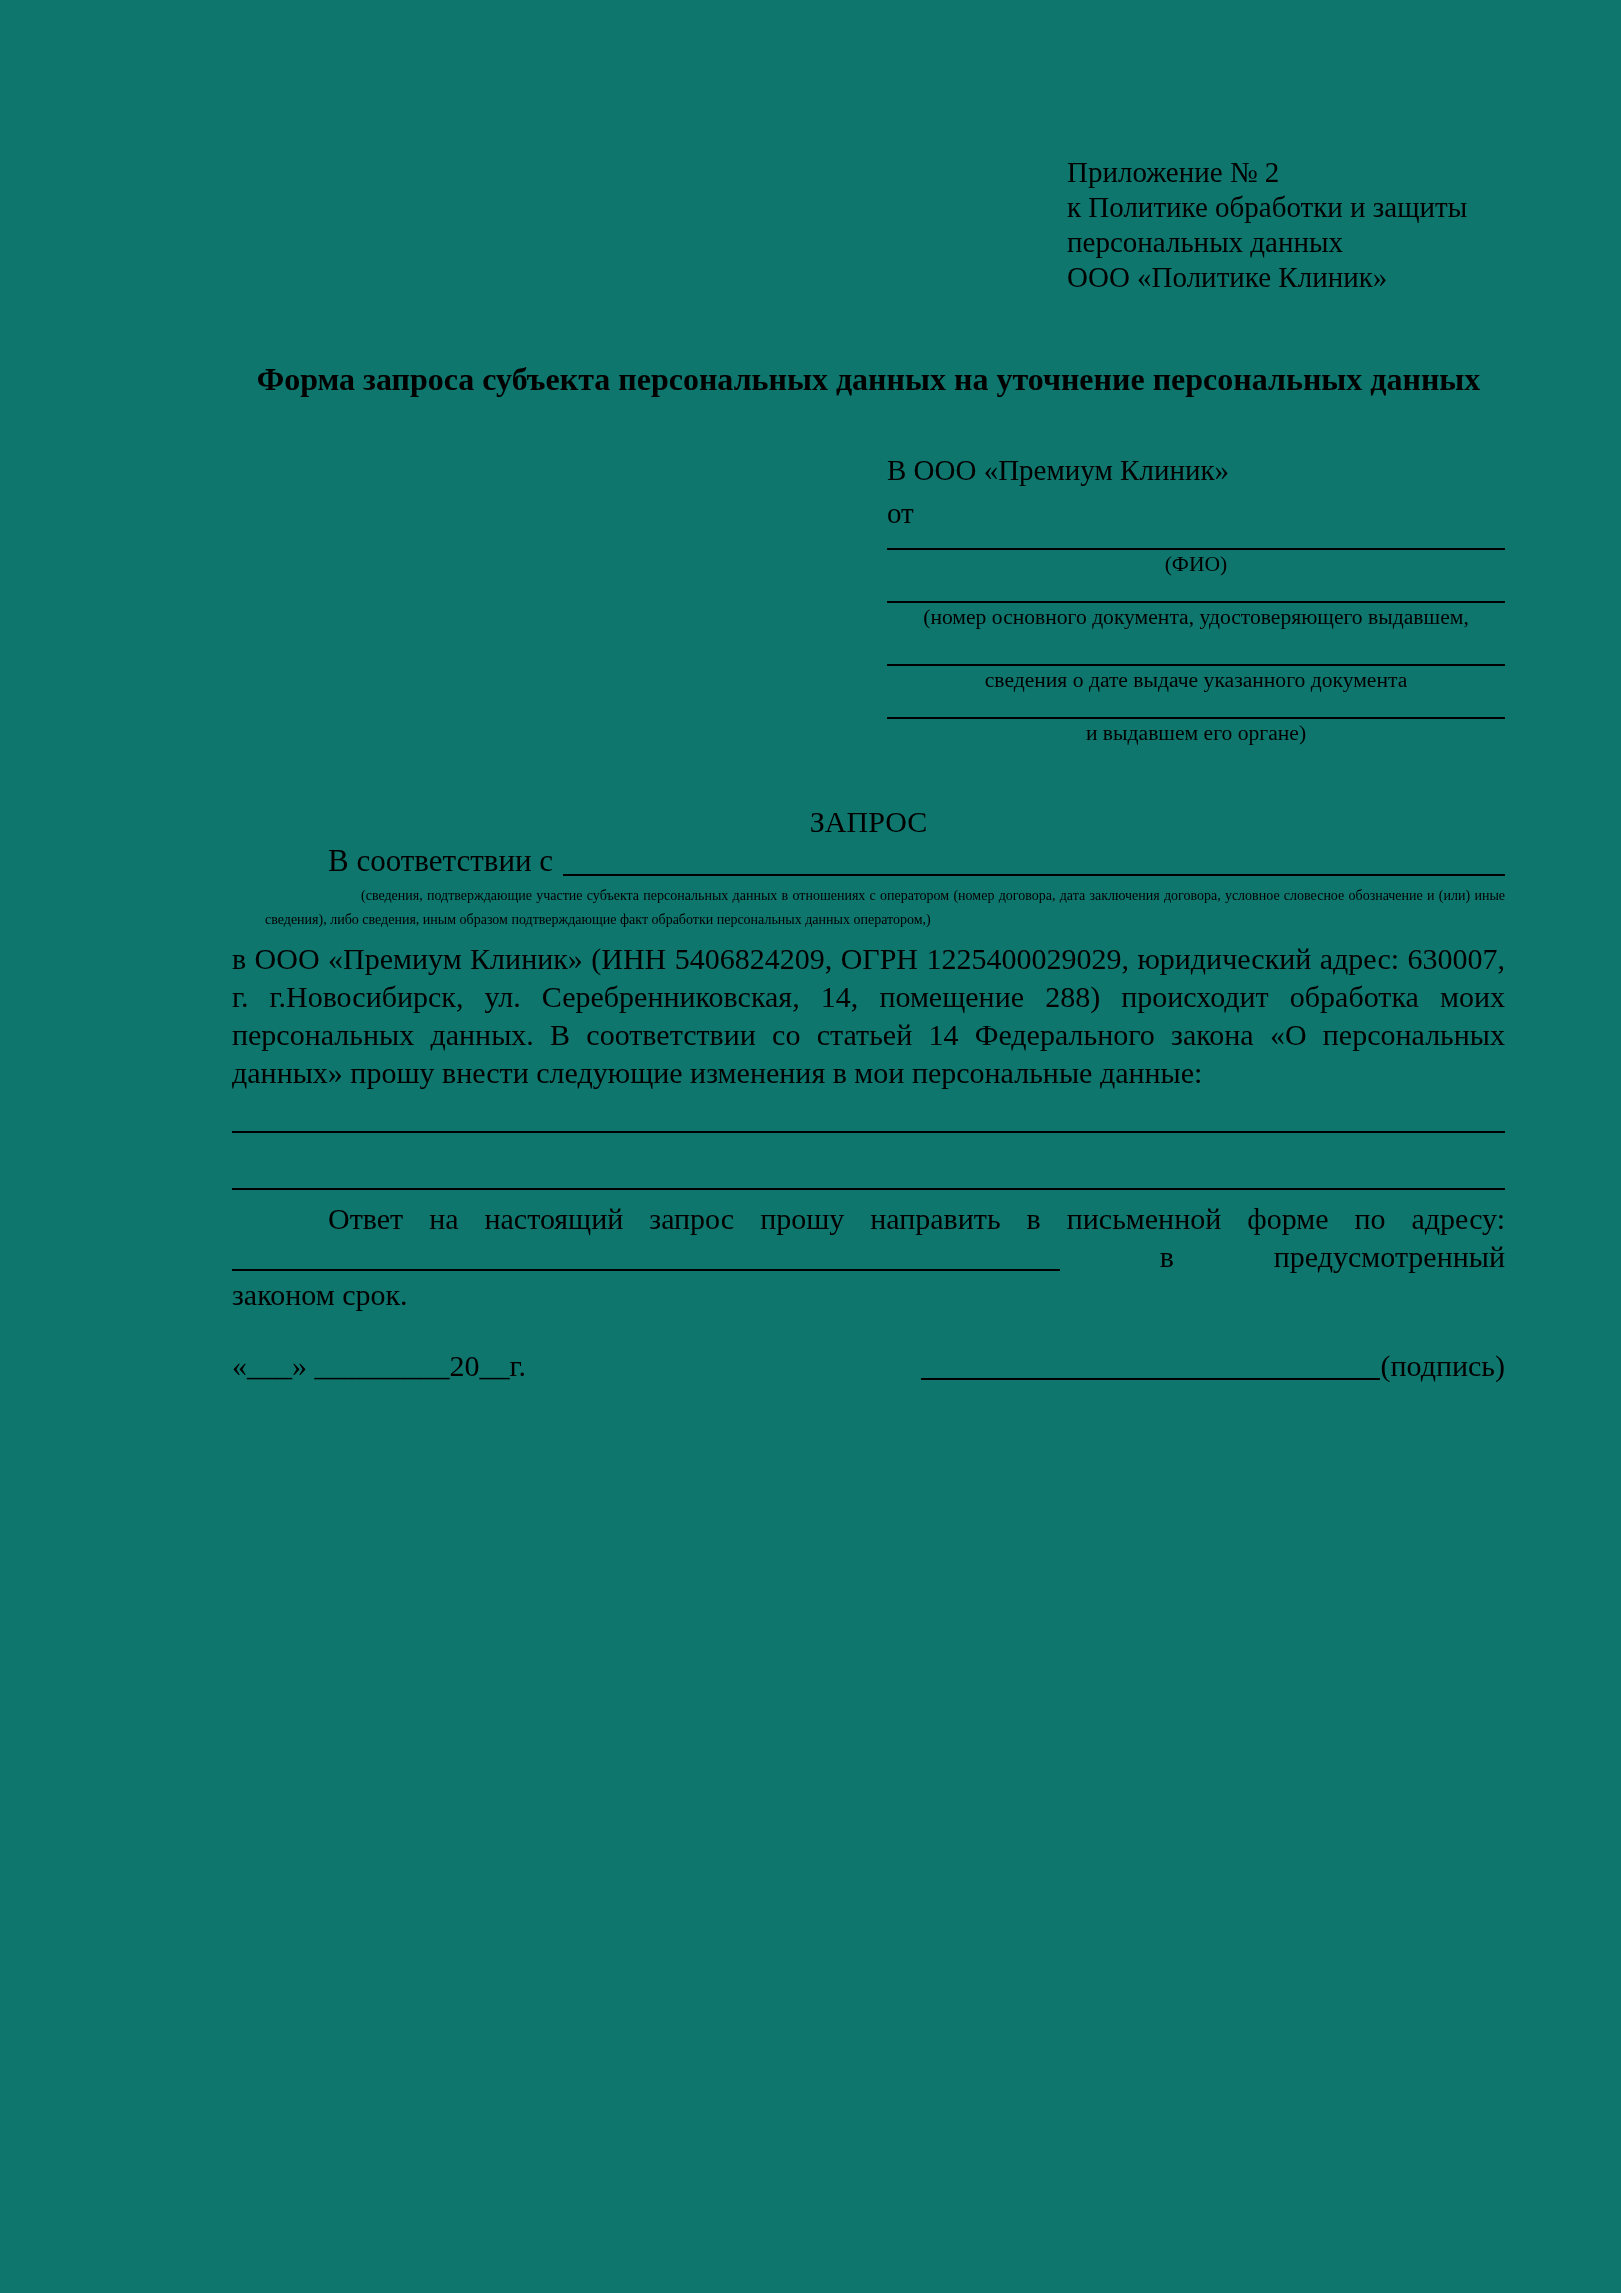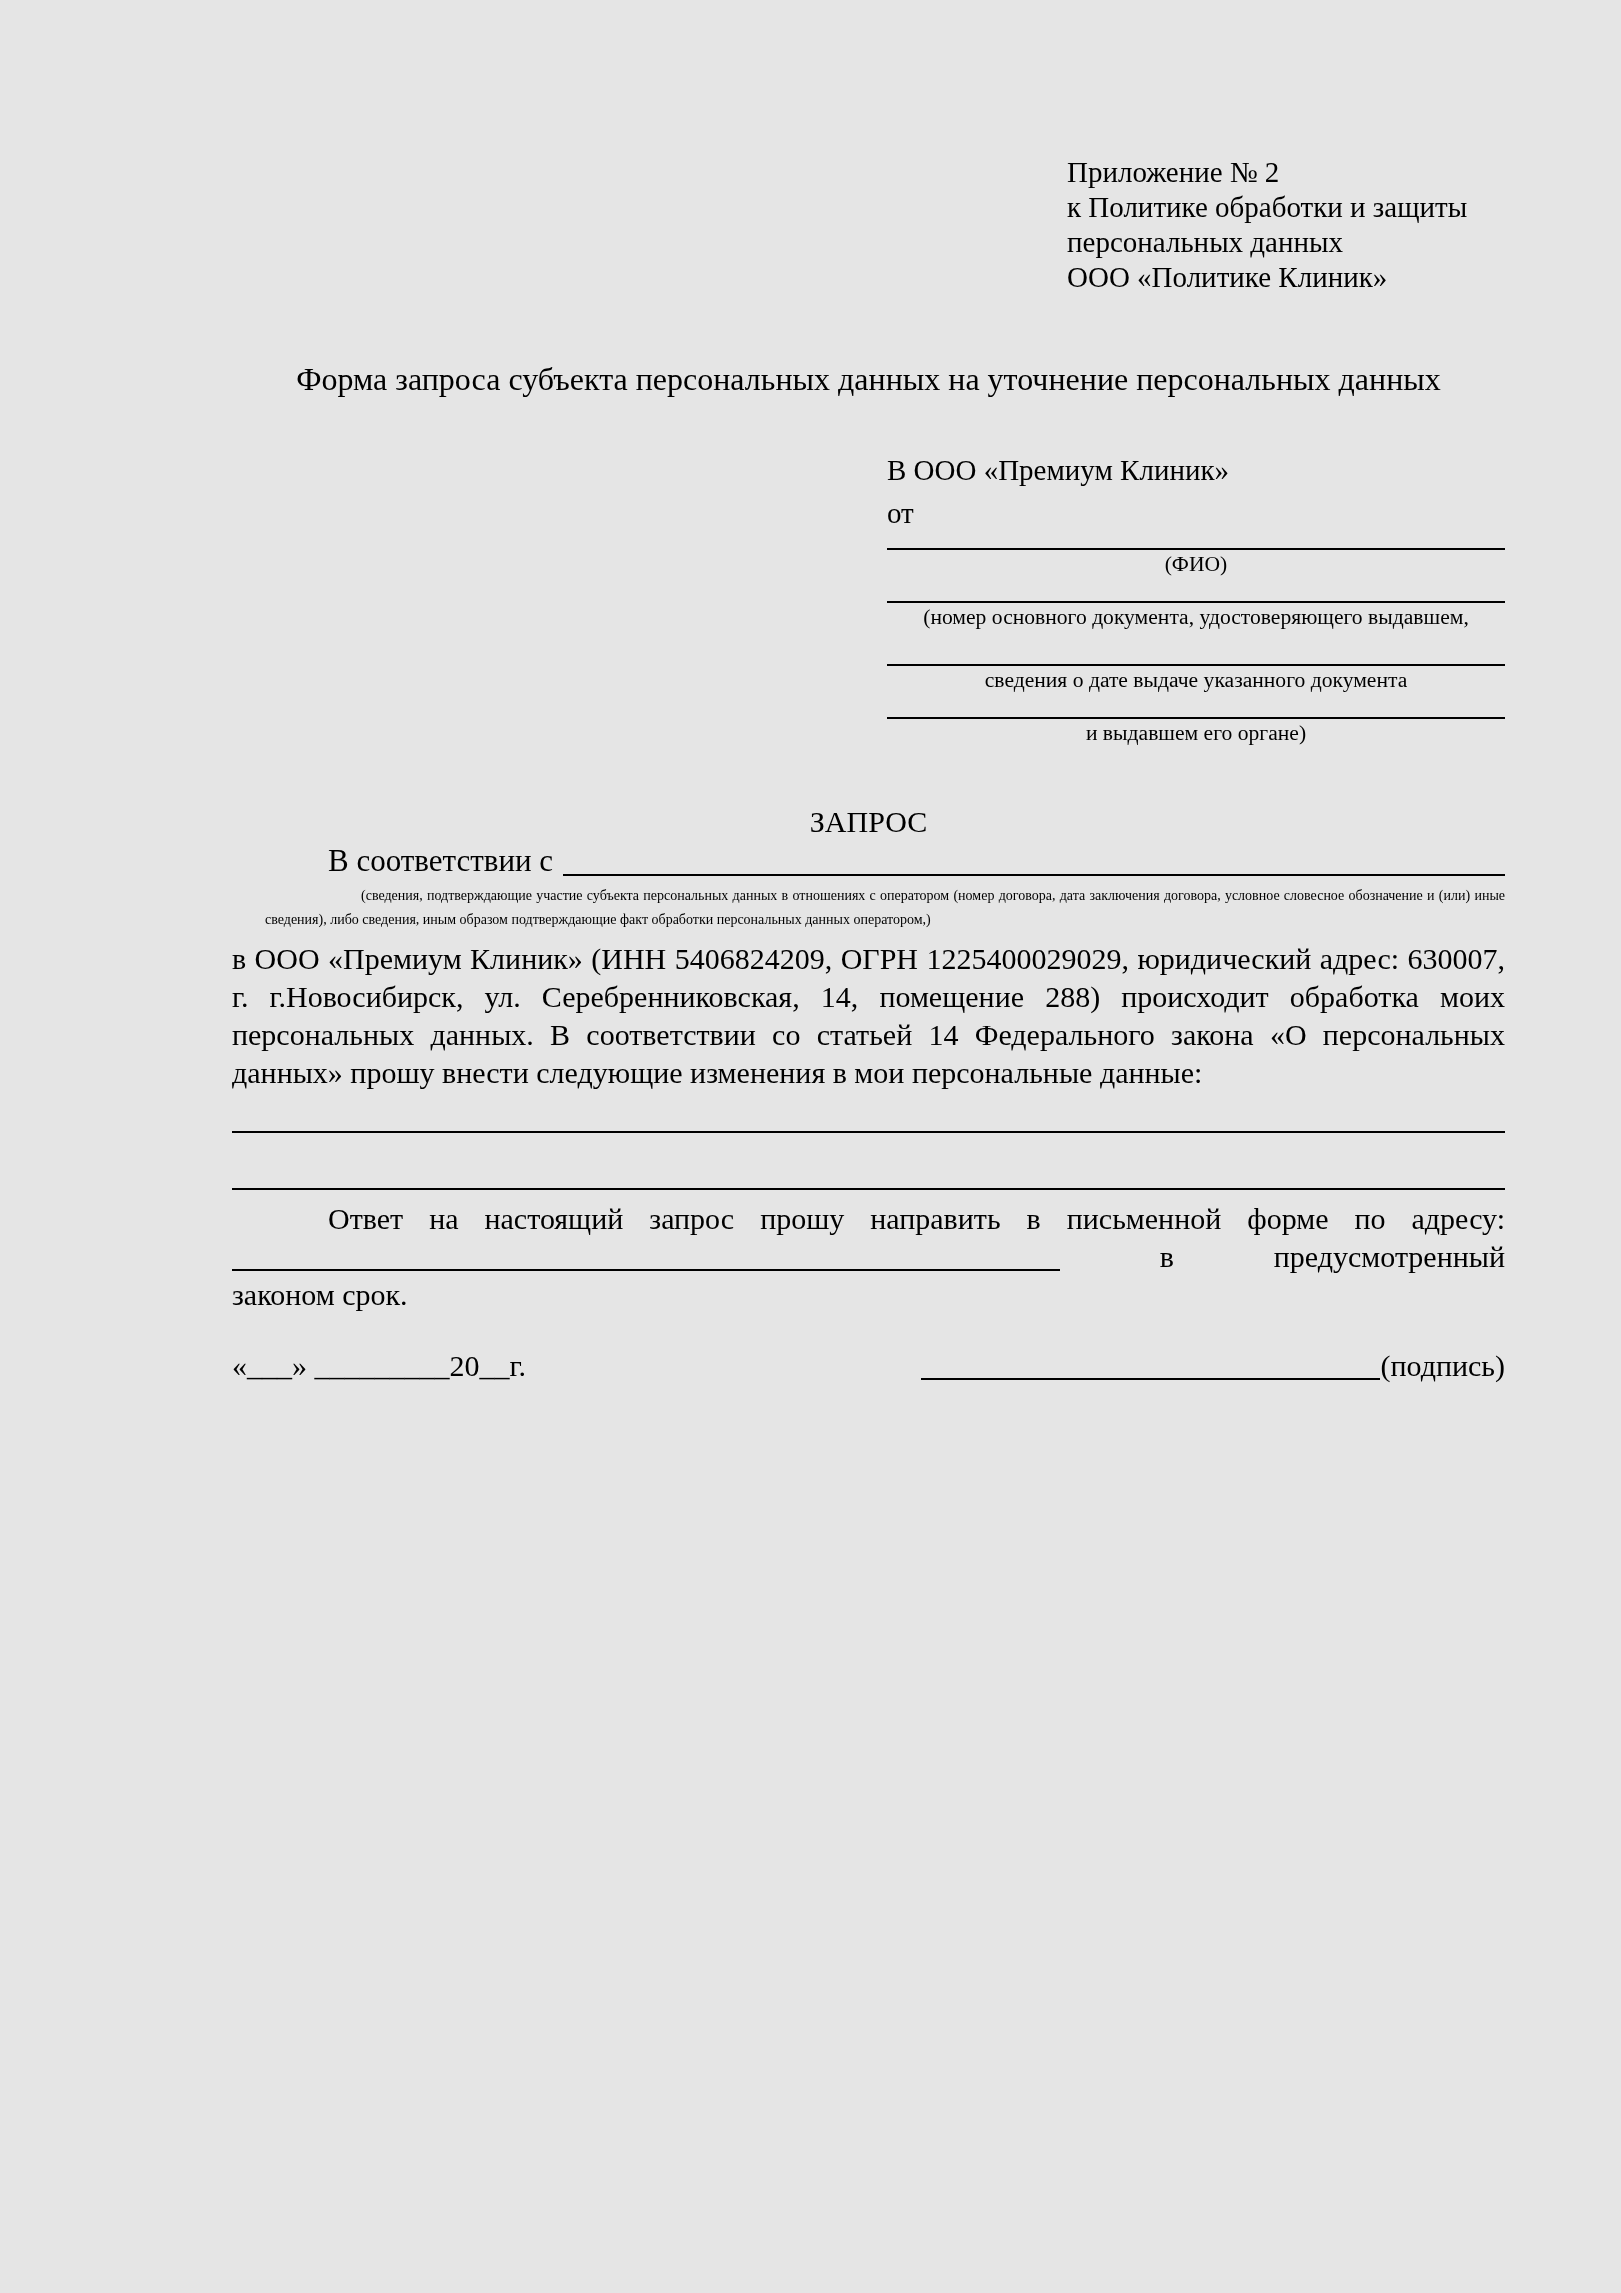--- a/index.html
+++ b/index.html
@@ -1,32 +1,32 @@
 <!DOCTYPE html>
 <html lang="ru"><head>
 <meta charset="utf-8">
 <style>
   html,body{margin:0;padding:0;background:#888;}
   .page{
     position:relative;
     width:1621px;height:2294px;
     margin:0 auto;
-    background:#e5e5e5;
+    background:#0f766e;
     color:#000;
     font-family:"Liberation Serif","DejaVu Serif",serif;
     overflow:hidden;
   }
   .content{position:absolute;left:232px;top:0;width:1273px;}
 
   .doc-header{margin-top:155px;margin-left:835px;font-size:29px;line-height:35px;}
 
   .doc-title{
     margin:63px 0 0 0;
     text-align:center;
-    font-size:32px;line-height:42px;font-weight:normal;
+    font-size:32px;line-height:42px;font-weight:bold;
   }
 
   .addressee{margin-top:53px;margin-left:655px;width:618px;font-size:29px;line-height:35px;}
   .addr-from{margin-top:7.8px;}
   .blank-line{border-bottom:2.9px solid #000;}
   .h18{height:17.6px;} .h24{height:23.5px;} .h34{height:33px;}
   .caption{text-align:center;font-size:21.6px;line-height:25.5px;padding-top:2px;}
 
   .request-heading{margin-top:57px;text-align:center;font-size:30px;line-height:37px;}
 

